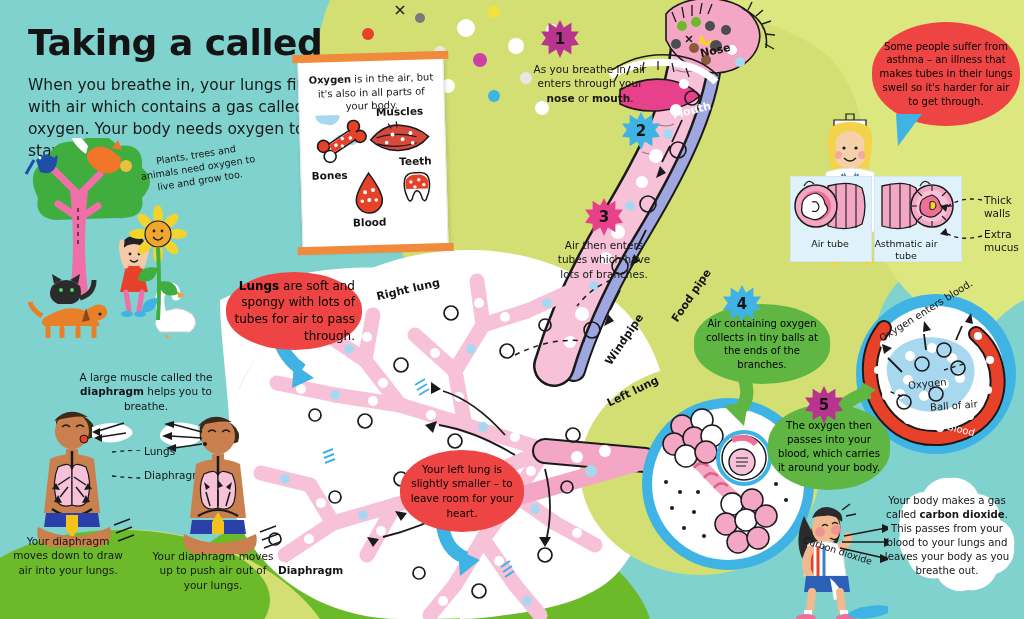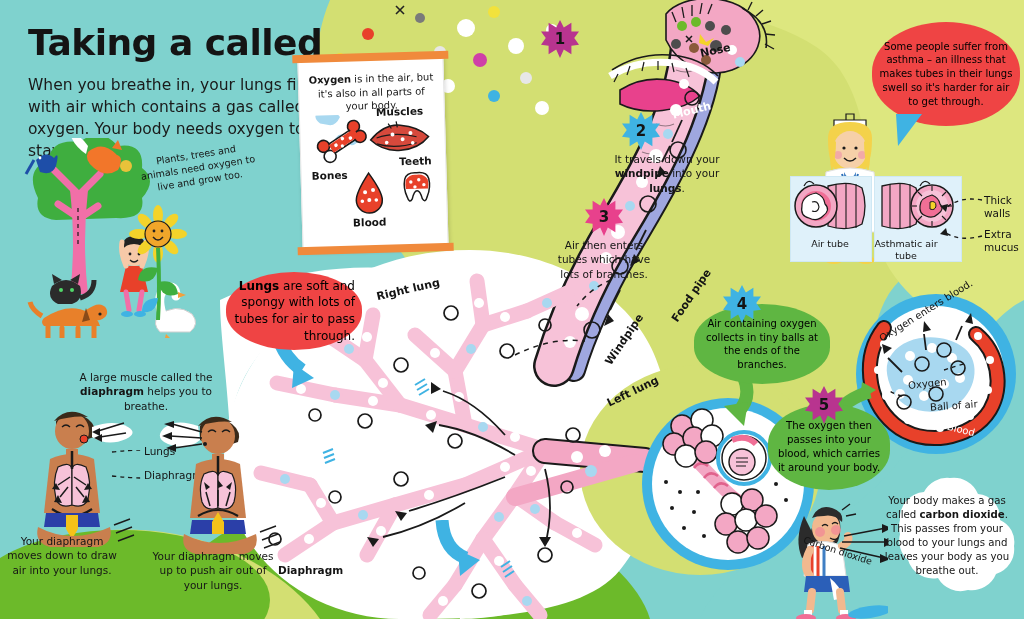--- a/index.html
+++ b/index.html
@@ -469,28 +469,28 @@
   <div class="rot" style="left:376px;top:283px;font-size:11px;transform:rotate(-13deg);">Right lung</div>
   <div class="rot" style="left:605px;top:385px;font-size:11px;transform:rotate(-26deg);">Left lung</div>
   <div class="rot" style="left:278px;top:564px;font-size:10.5px;">Diaphragm</div>
 
   <div class="burst" style="left:541px;top:20px;">
     <svg width="38" height="38" viewBox="0 0 40 40">
         <polygon fill="#b8348f" points="20,0 24,8 32,3 32,12 40,12 35,19 40,26 32,27 32,36 24,31 20,40 16,31 8,36 8,27 0,26 5,19 0,12 8,12 8,3 16,8"></polygon>
       </svg>
     <div class="num">1</div>
   </div>
+  <div class="smalltxt" style="left:528px;top:62px;width:124px;">As you breathe in, air enters through your <span class="b">nose</span> or <span class="b">mouth</span>.</div>
 
   <div class="burst" style="left:622px;top:112px;">
     <svg width="38" height="38" viewBox="0 0 40 40">
         <polygon fill="#3fb3e3" points="20,0 24,8 32,3 32,12 40,12 35,19 40,26 32,27 32,36 24,31 20,40 16,31 8,36 8,27 0,26 5,19 0,12 8,12 8,3 16,8"></polygon>
       </svg>
     <div class="num">2</div>
   </div>
-  <div class="smalltxt" style="left:608px;top:152px;width:118px;">It travels down your <span class="b">windpipe</span> into your <span class="b">lungs</span>.</div>
 
   <div class="burst" style="left:585px;top:198px;">
     <svg width="38" height="38" viewBox="0 0 40 40">
         <polygon fill="#e8418c" points="20,0 24,8 32,3 32,12 40,12 35,19 40,26 32,27 32,36 24,31 20,40 16,31 8,36 8,27 0,26 5,19 0,12 8,12 8,3 16,8"></polygon>
       </svg>
     <div class="num">3</div>
   </div>
   <div class="smalltxt" style="left:552px;top:238px;width:104px;">Air then enters tubes which have lots of branches.</div>
   <svg class="abs" style="left:555px;top:274px;" width="60" height="40">
     <path d="M56,6 q-20,8 -34,26" stroke="#1a1a1a" stroke-width="1.5" stroke-dasharray="5 5" fill="none"></path>
@@ -718,20 +718,23 @@
   </svg>
 
   <div class="bub bub-blue" style="left:226px;top:272px;width:136px;height:78px;z-index:5;">
     <span style="font-size:12px;line-height:1.38;width:122px;text-align:right;"><b>Lungs</b> are soft and spongy with lots of tubes for air to pass through.</span>
   </div>
   <svg class="abs" style="left:266px;top:336px;z-index:4;" width="66" height="56">
     <path d="M12,0 q6,22 24,34" stroke="#3fb3e3" stroke-width="13" fill="none"></path>
     <path d="M28,28 l20,14 l-22,10 Z" fill="#3fb3e3"></path>
   </svg>
 
+  <div class="bub bub-blue" style="left:400px;top:450px;width:124px;height:82px;z-index:5;">
+    <span style="font-size:10.4px;line-height:1.4;width:112px;">Your left lung is slightly smaller – to leave room for your heart.</span>
+  </div>
   <svg class="abs" style="left:428px;top:520px;z-index:4;" width="72" height="60">
     <path d="M14,0 q2,30 24,38" stroke="#3fb3e3" stroke-width="13" fill="none"></path>
     <path d="M30,30 l22,10 l-20,16 Z" fill="#3fb3e3"></path>
   </svg>
 
   <svg class="abs" style="left:868px;top:474px;" width="160" height="132">
     <path d="M32,46 a26,26 0 0 1 24,-28 a26,26 0 0 1 26,-14 a26,26 0 0 1 28,16 a24,24 0 0 1 22,26
              a24,24 0 0 1 14,26 a26,26 0 0 1 -18,28 a26,26 0 0 1 -28,16 a26,26 0 0 1 -30,-12
              a26,26 0 0 1 -30,-18 a26,26 0 0 1 -8,-26 a24,24 0 0 1 0,-14 Z" fill="#ffffff"></path>
   </svg>
@@ -827,21 +830,21 @@
     <path d="M72,23 l-8,4 l8,4 Z" fill="#1a1a1a"></path>
     <path d="M74,29 l-8,4 l8,4 Z" fill="#1a1a1a"></path>
   </svg>
   <svg class="abs" style="left:108px;top:450px;" width="60" height="50">
     <path d="M4,2 q18,-2 30,-2" stroke="#1a1a1a" stroke-width="1.3" stroke-dasharray="4 4" fill="none"></path>
     <path d="M4,26 q18,2 30,2" stroke="#1a1a1a" stroke-width="1.3" stroke-dasharray="4 4" fill="none"></path>
   </svg>
   <div class="leadlbl" style="left:144px;top:445px;">Lungs</div>
   <div class="leadlbl" style="left:144px;top:469px;">Diaphragm</div>
 
-  <div class="smalltxt" style="left:4px;top:534px;width:116px;">Your diaphragm moves down to draw air into your lungs.</div>
+  <div class="smalltxt" style="left:10px;top:534px;width:116px;">Your diaphragm moves down to draw air into your lungs.</div>
 
   <svg class="abs" style="left:158px;top:410px;" width="122" height="150">
     <path d="M42,16 q14,-14 32,-2 q10,8 6,18 q-20,8 -38,-2 Z" fill="#3a2a1a"></path>
     <ellipse cx="60" cy="26" rx="17" ry="18" fill="#c97f4e"></ellipse>
     <path d="M40,16 q14,-16 34,-4 q-14,-2 -34,4 Z" fill="#3a2a1a"></path>
     <path d="M50,22 q4,-4 8,0" stroke="#1a1a1a" stroke-width="1.3" fill="none"></path>
     <path d="M64,22 q4,-4 8,0" stroke="#1a1a1a" stroke-width="1.3" fill="none"></path>
     <circle cx="47" cy="34" r="2" fill="#1a1a1a"></circle>
     <path d="M54,44 l12,0 l0,10 l-12,0 Z" fill="#c97f4e"></path>
     <path d="M38,54 q22,-10 44,0 l6,54 l-56,0 Z" fill="#c97f4e"></path>

